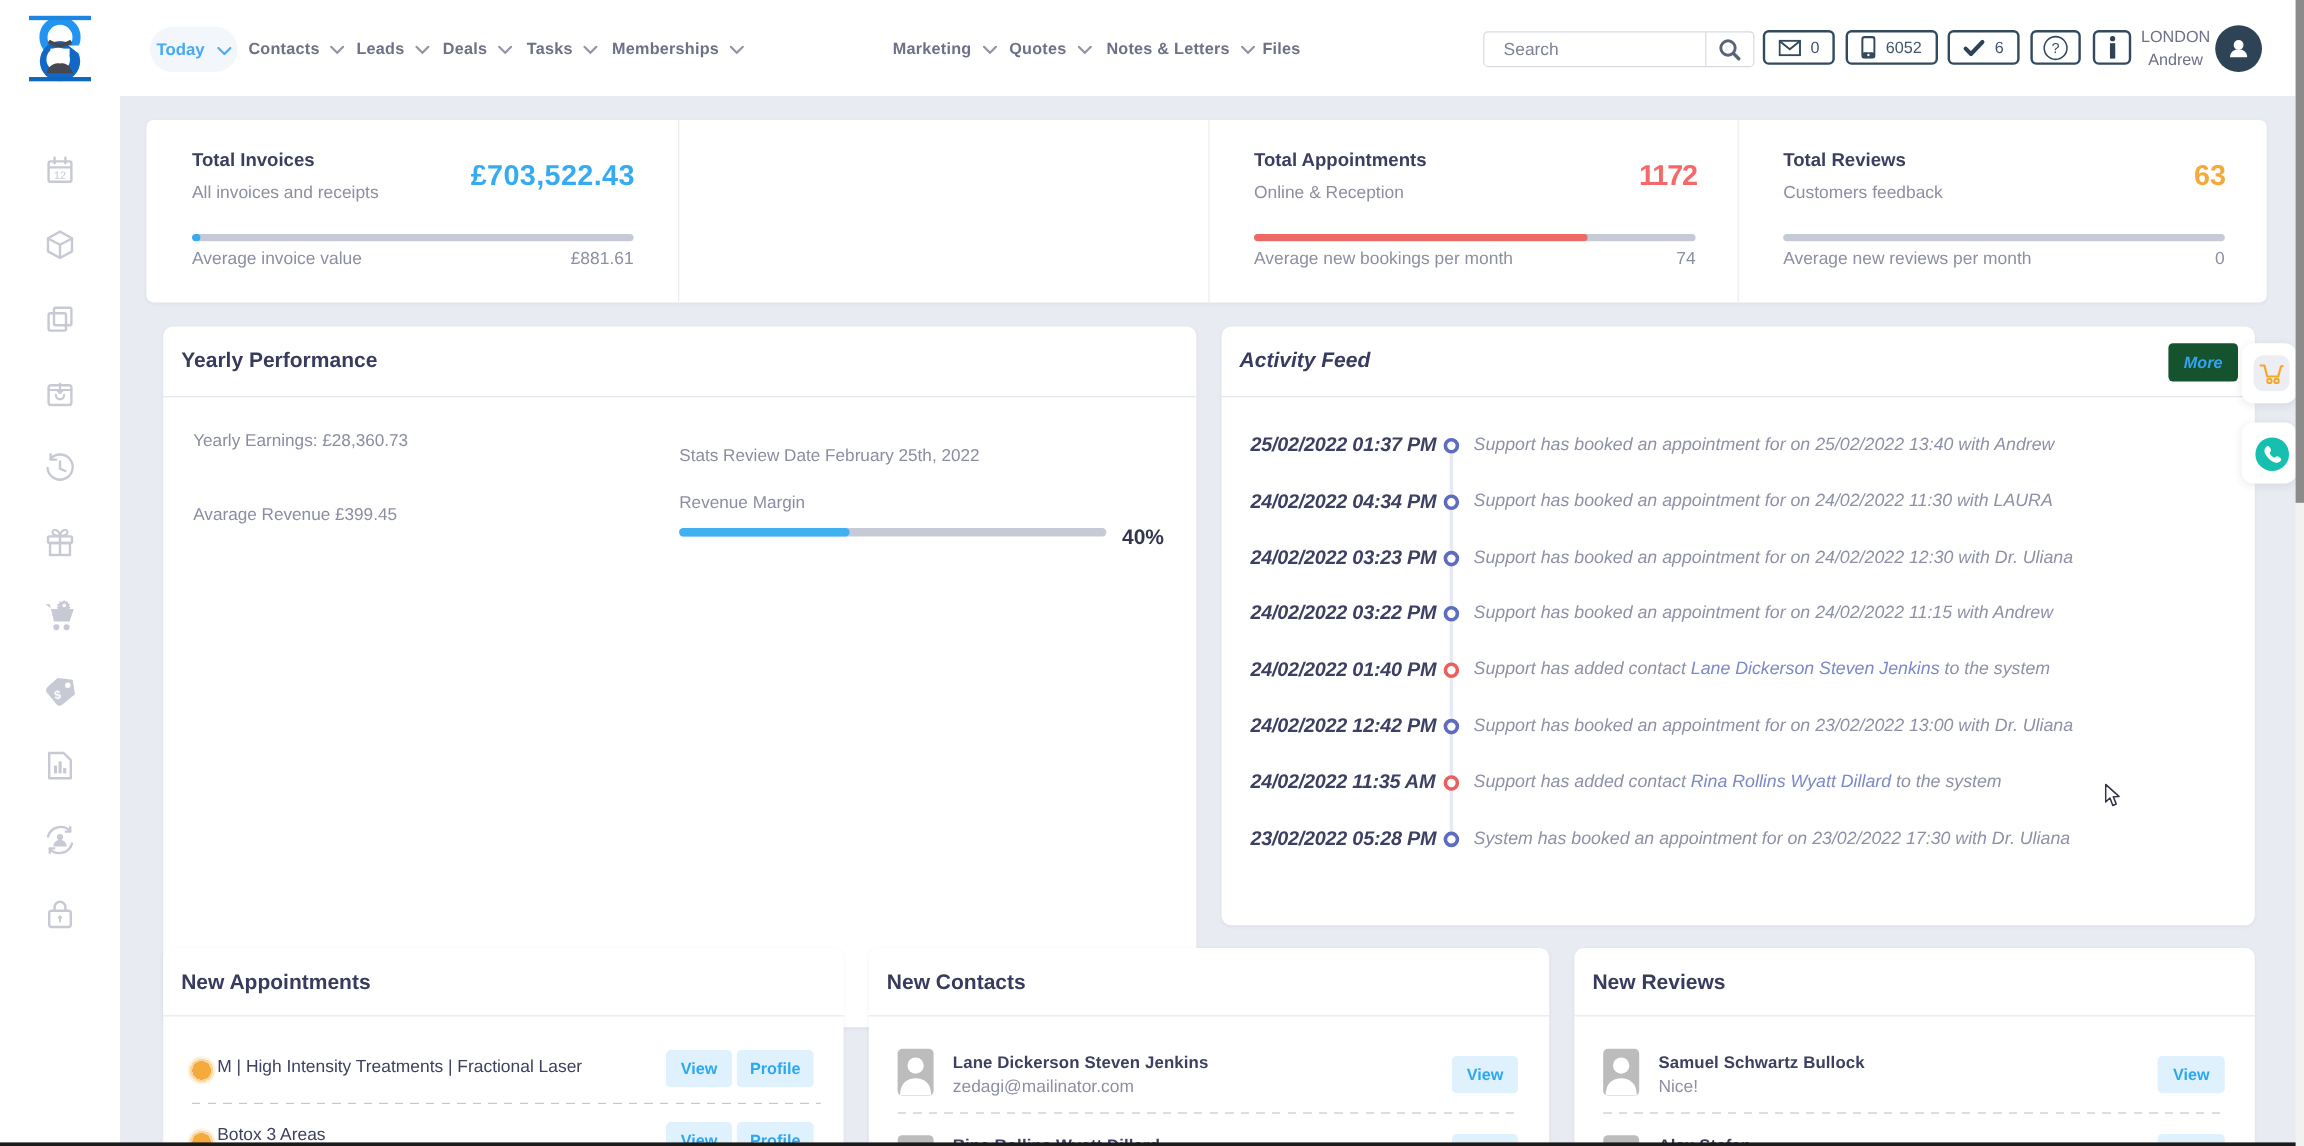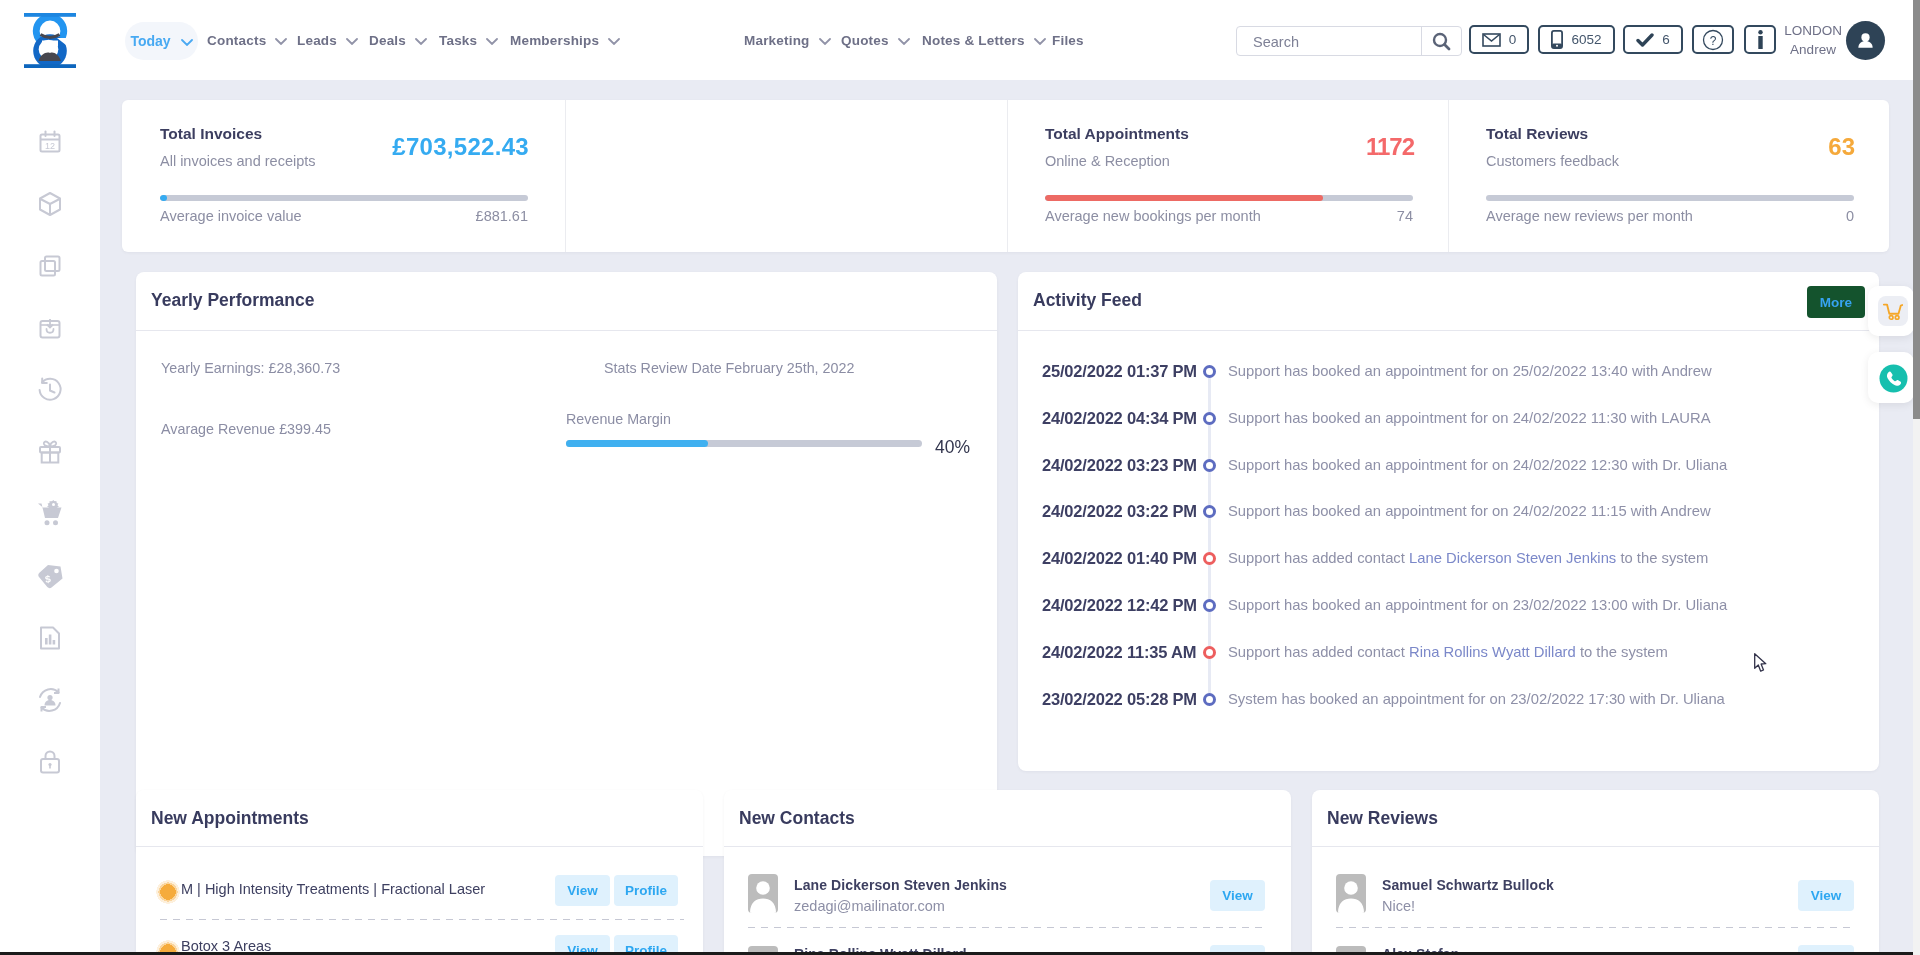--- a/index.html
+++ b/index.html
@@ -53,24 +53,24 @@
 
 .card { position:absolute; background:#fff; border-radius:8px; box-shadow:0 1px 3px rgba(60,60,90,0.06); }
 .card .chead { position:absolute; left:0; top:0; right:0; height:59px; border-bottom:1px solid #e6e7ee; }
 .card .ctitle { position:absolute; left:15px; top:18px; font-size:17.5px; font-weight:700; color:#383b5e; }
 
 
 #yp { left:136px; top:272px; width:861px; height:584px; }
 .yp-txt { position:absolute; font-size:14.3px; color:#8b8da4; }
 #yp-bar { position:absolute; left:430px; top:168px; width:356px; height:7px; border-radius:4px; background:#c6cad6; }
 #yp-bar i { position:absolute; left:0; top:0; bottom:0; width:40%; border-radius:4px; background:#3fb0f0; }
-#yp-pct { position:absolute; left:799px; top:165px; font-size:17.5px; font-weight:400; color:#33364e; }
-
-
-#af { left:1018px; top:272px; width:861px; height:499px; }
+#yp-pct { position:absolute; left:799px; top:165px; font-size:17.5px; font-weight:700; color:#33364e; }
+
+
+#af { left:1018px; top:272px; width:861px; height:499px;font-style:italic; }
 #more-btn { position:absolute; right:14px; top:14px; width:58px; height:32px; background:#14532d; border-radius:4px;
   display:flex; align-items:center; justify-content:center; font-size:13.5px; font-weight:700; color:#36a3f0;text-align:center; }
 .feed-line { position:absolute; left:190px; width:3px; background:#e7eaf4; }
 .feed-row { position:absolute; left:0; width:861px; height:0; }
 .feed-date { position:absolute; left:24px; top:-9px; font-size:16.5px; font-weight:700; color:#3d3f63; letter-spacing:-0.2px; }
 .feed-dot { position:absolute; left:184.5px; top:-6.5px; width:13px; height:13px; border-radius:50%; background:#fff; border:3.5px solid #5d6cc0; }
 .feed-dot.red { border-color:#ed5e5e; }
 .feed-txt { position:absolute; left:210px; top:-8px; font-size:14.8px; color:#8e90a8; }
 .feed-txt a { color:#7b88c9; text-decoration:none; }
 
@@ -302,21 +302,21 @@
     <div class="bar"></div>
     <div class="f1">Average new reviews per month</div>
     <div class="f2">0</div>
   </div>
 </div>
 
 <div class="card" id="yp">
   <div class="chead"></div>
   <div class="ctitle">Yearly Performance</div>
   <div class="yp-txt" style="left:25px; top:88px;">Yearly Earnings: £28,360.73</div>
-  <div class="yp-txt" style="left:430px; top:88px;margin-left:38px;">Stats Review Date February 25th, 2022</div>
+  <div class="yp-txt" style="left:430px; top:100px;">Stats Review Date February 25th, 2022</div>
   <div class="yp-txt" style="left:25px; top:149px;">Avarage Revenue £399.45</div>
   <div class="yp-txt" style="left:430px; top:139px;">Revenue Margin</div>
   <div id="yp-bar">
       <i></i>
     </div>
   <div id="yp-pct">40%</div>
 </div>
 
 <div class="card" id="af">
   <div class="chead"></div>

